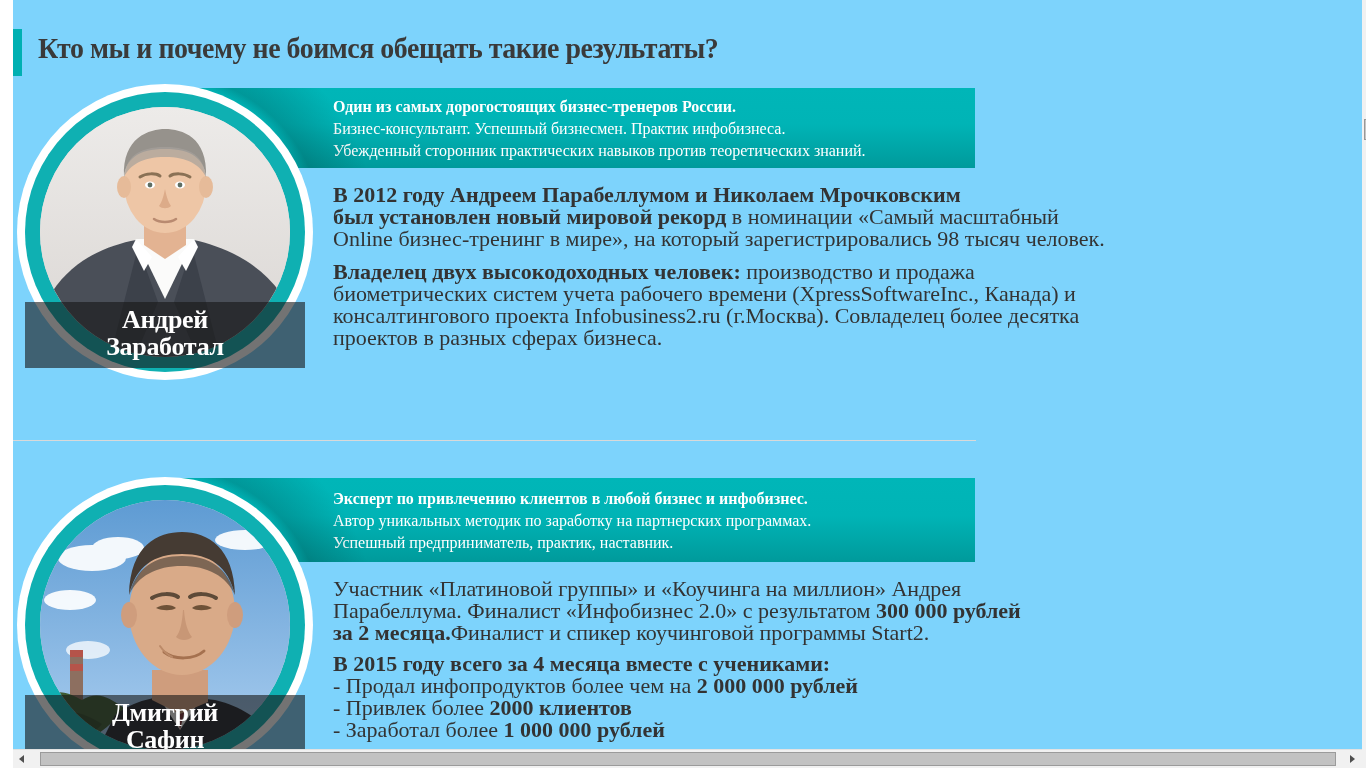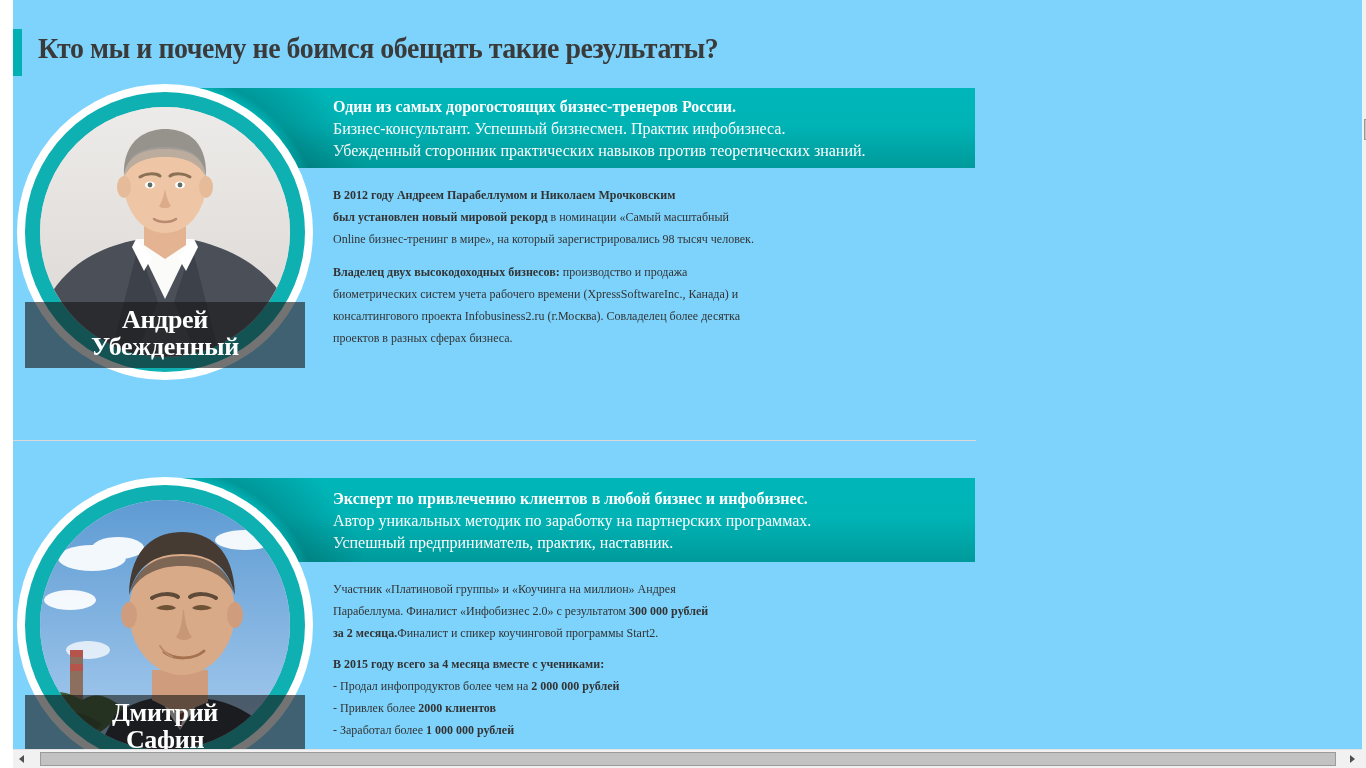--- a/index.html
+++ b/index.html
@@ -21,21 +21,21 @@
   .tealbox .txt{position:absolute;left:170px;top:8px;font-size:16px;line-height:22px;color:#fff;white-space:nowrap;}
 
   .avatar{position:absolute;left:12px;width:280px;height:280px;border-radius:50%;
           background:#0fb0b2;box-shadow:0 0 0 8px #ffffff;z-index:3;}
   .photo{position:absolute;left:15px;top:15px;width:250px;height:250px;border-radius:50%;overflow:hidden;background:#ddd;}
   .photo svg{display:block;}
   .nameband{position:absolute;left:0;right:0;bottom:4px;height:62px;background:rgba(22,22,22,0.6);
             color:#fff;text-align:center;font-weight:bold;font-size:26px;line-height:27px;padding-top:4px;
             letter-spacing:-0.3px;}
 
-  .para{position:absolute;left:320px;font-size:12px;line-height:22px;color:#333;white-space:nowrap;}
+  .para{position:absolute;left:320px;font-size:22px;line-height:22px;color:#333;white-space:nowrap;}
   .para b,.txt b{font-weight:bold;}
 
   .divider{position:absolute;left:0;top:440px;width:963px;height:1px;background:#d9d9d9;}
 
   
   .v-scroll{position:absolute;left:1349px;top:0;width:17px;height:749px;background:#f1f1f1;z-index:10;}
   .v-thumb{position:absolute;left:2px;top:119px;width:12px;height:19px;background:#c6c6c6;border:1px solid #989898;}
   .sb-btn{position:absolute;width:17px;height:17px;z-index:11;}
   .tri{position:absolute;width:0;height:0;}
   .tri-up{left:4px;top:6px;border-left:4px solid transparent;border-right:4px solid transparent;border-bottom:5px solid #4f4f4f;}
@@ -94,25 +94,25 @@
           <ellipse cx="140" cy="78" rx="5" ry="3.4" fill="#fff"></ellipse>
           <circle cx="110" cy="78" r="2.4" fill="#5e6e63"></circle>
           <circle cx="140" cy="78" r="2.4" fill="#5e6e63"></circle>
 
           <path d="M125,82 C123,92 121,96 119,99 C122,102 128,102 131,99 C129,96 127,92 125,82" fill="#dcab89"></path>
           <path d="M114,112 C120,116 130,116 136,112" stroke="#b98a70" stroke-width="2.5" fill="none" stroke-linecap="round"></path>
         </svg>
       </div>
       <div class="nameband">
         <span>Андрей</span><br>
-        <span>Убежденный</span>
+        <span>Заработал</span>
       </div>
     </div>
     <div class="para" style="top:96px;"><b>В 2012 году Андреем Парабеллумом и Николаем Мрочковским</b><br><b>был установлен новый мировой рекорд</b> в номинации «Самый масштабный<br>Online бизнес-тренинг в мире», на который зарегистрировались 98 тысяч человек.</div>
-    <div class="para" style="top:173px;"><b>Владелец двух высокодоходных бизнесов:</b> производство и продажа<br>биометрических систем учета рабочего времени (XpressSoftwareInc., Канада) и<br>консалтингового проекта Infobusiness2.ru (г.Москва). Совладелец более десятка<br>проектов в разных сферах бизнеса.</div>
+    <div class="para" style="top:173px;"><b>Владелец двух высокодоходных человек:</b> производство и продажа<br>биометрических систем учета рабочего времени (XpressSoftwareInc., Канада) и<br>консалтингового проекта Infobusiness2.ru (г.Москва). Совладелец более десятка<br>проектов в разных сферах бизнеса.</div>
   </section>
 
   <div class="divider"></div>
 
   <section class="profile" style="top:478px;height:290px;">
     <div class="tealbox tb2" style="top:0;height:84px;">
       <div class="txt" style="top:10px;"><b>Эксперт по привлечению клиентов в любой бизнес и инфобизнес.</b><br>Автор уникальных методик по заработку на партнерских программах.<br>Успешный предприниматель, практик, наставник.</div>
     </div>
     <div class="avatar" style="top:7px;">
       <div class="photo">

